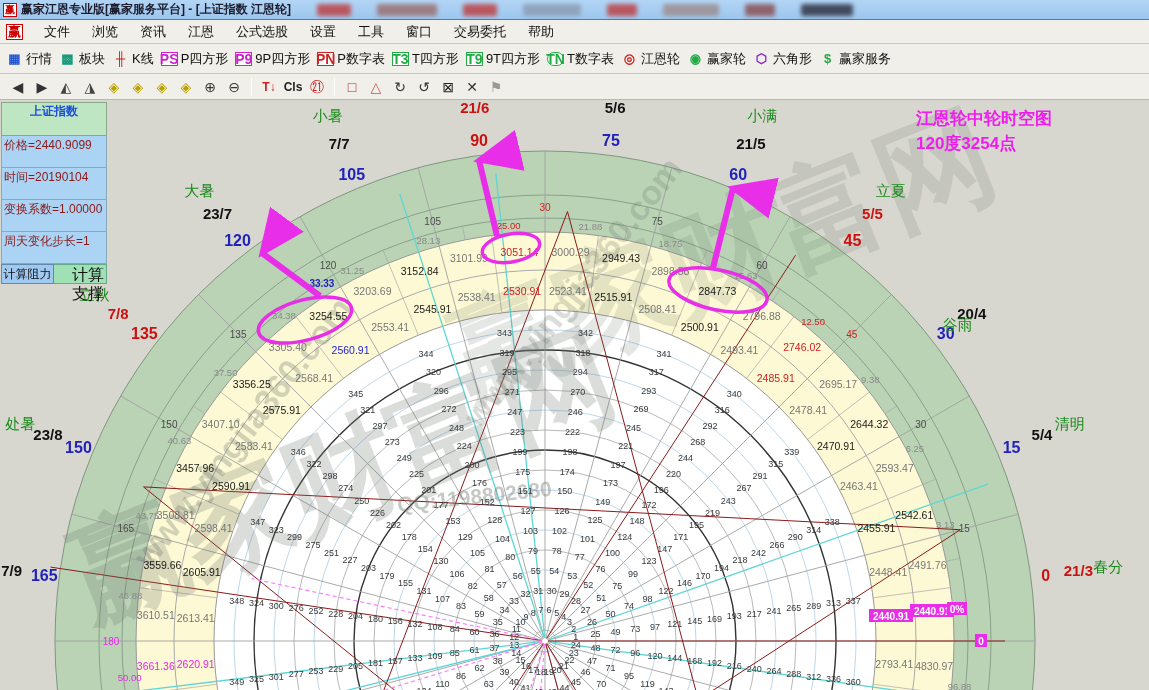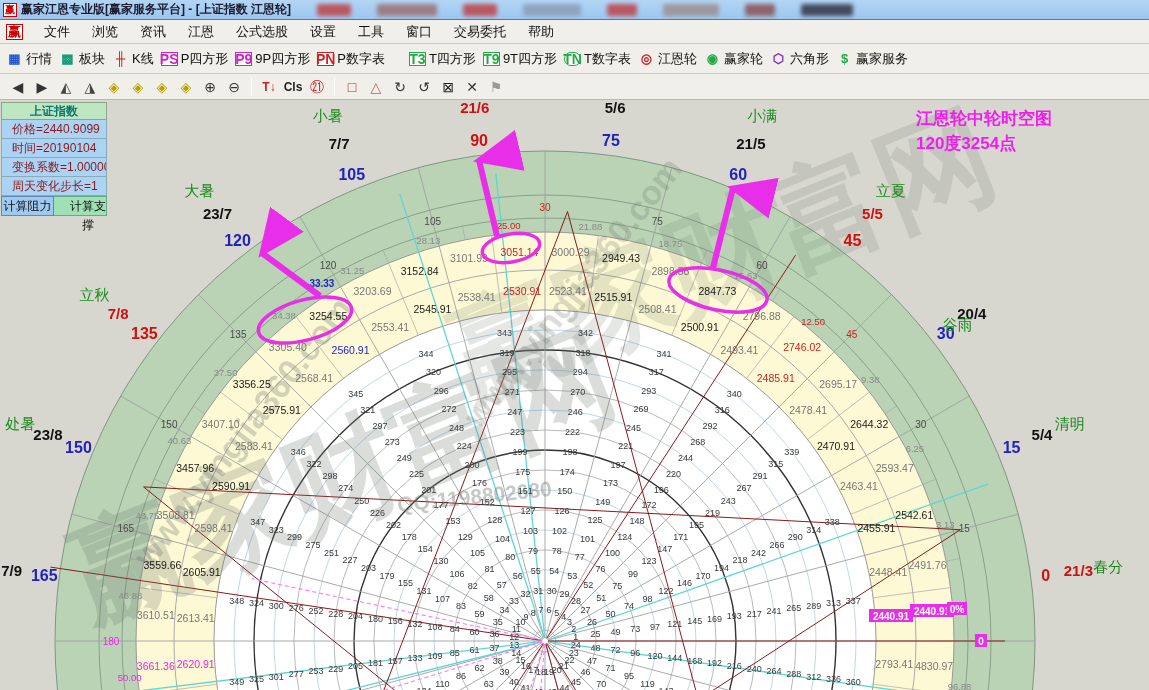--- a/index.html
+++ b/index.html
@@ -29,29 +29,29 @@
   .tb2-icon { width:24px; text-align:center; cursor:default; }
   .tb2-sep { width:1px; height:18px; background:#b0b0a8; margin:0 5px; border-right:1px solid #fff; }
 
   
   .chart { position:absolute; left:0; top:100px; width:1149px; height:590px; background:#d7d7cf; }
   svg { position:absolute; left:0; top:0; }
   svg text { font-family:"Liberation Sans",sans-serif; }
 
   
   .panel { position:absolute; left:1px; top:2px; width:106px; font-size:12px; z-index:5; }
-  .panel-header { background:#bfe6c3; border:1px solid #8a8; text-align:center; color:#0f766e;
-    font-weight:bold; height:18px; line-height:17px; }
+  .panel-header { background:#bfe6c3; border:1px solid #8a8; text-align:center; color:#1d4ed8;
+    font-weight:bold; height:34px; line-height:17px; }
   .panel-row { background:#abd3f4; border:1px solid #8ab; border-top:none; color:#8b1a1a;
-    height:19px; line-height:18px; padding-left:10px; white-space:nowrap; overflow:hidden; }
+    height:32px; line-height:18px; padding-left:2px; white-space:nowrap; overflow:hidden; }
   .panel-btns { display:flex; }
   .panel-btn1 { background:#9fc9f0; border:1px solid #68a; width:53px; height:20px; font-size:12px;
     color:#111; text-align:center; line-height:19px; cursor:pointer; }
   .panel-btn2 { background:#9fe0b4; border:1px solid #6a8; border-left:none; width:53px; height:20px;
-    font-size:12px; color:#111; text-align:center; line-height:19px; cursor:pointer;padding-left:16px; }
+    font-size:16px; color:#111; text-align:center; line-height:19px; cursor:pointer;padding-left:16px; }
 
   
   .annotation { position:absolute; left:916px; top:6px; width:230px; color:#f01cf0; font-size:17px;
     line-height:25px; z-index:4; font-weight:bold; }
   .annotation .gap { height:24px; }
 </style>
 </head>
 <body>
 
 <div class="titlebar">
@@ -101,21 +101,21 @@
     </span>
     <span class="tb1-item">
       <span class="tb1-icon tb1-badge" style="color: rgb(204, 34, 204); border-color: rgb(204, 34, 204); text-align: right;">P9</span>
       <span>9P四方形</span>
     </span>
     <span class="tb1-item">
       <span class="tb1-icon tb1-badge" style="color: rgb(204, 34, 34); border-color: rgb(204, 34, 34);">PN</span>
       <span>P数字表</span>
     </span>
     <span class="tb1-item">
-      <span class="tb1-icon tb1-badge" style="color: rgb(34, 170, 68); border-color: rgb(34, 170, 68); margin-left: 17px;">T3</span>
+      <span class="tb1-icon tb1-badge" style="color: rgb(34, 170, 68); border-color: rgb(34, 170, 68);">T3</span>
       <span>T四方形</span>
     </span>
     <span class="tb1-item">
       <span class="tb1-icon tb1-badge" style="color: rgb(34, 170, 68); border-color: rgb(34, 170, 68);">T9</span>
       <span>9T四方形</span>
     </span>
     <span class="tb1-item">
       <span class="tb1-icon tb1-badge" style="color: rgb(34, 170, 68); border-color: rgb(34, 170, 68); border-radius: 7px;">TN</span>
       <span>T数字表</span>
     </span>

